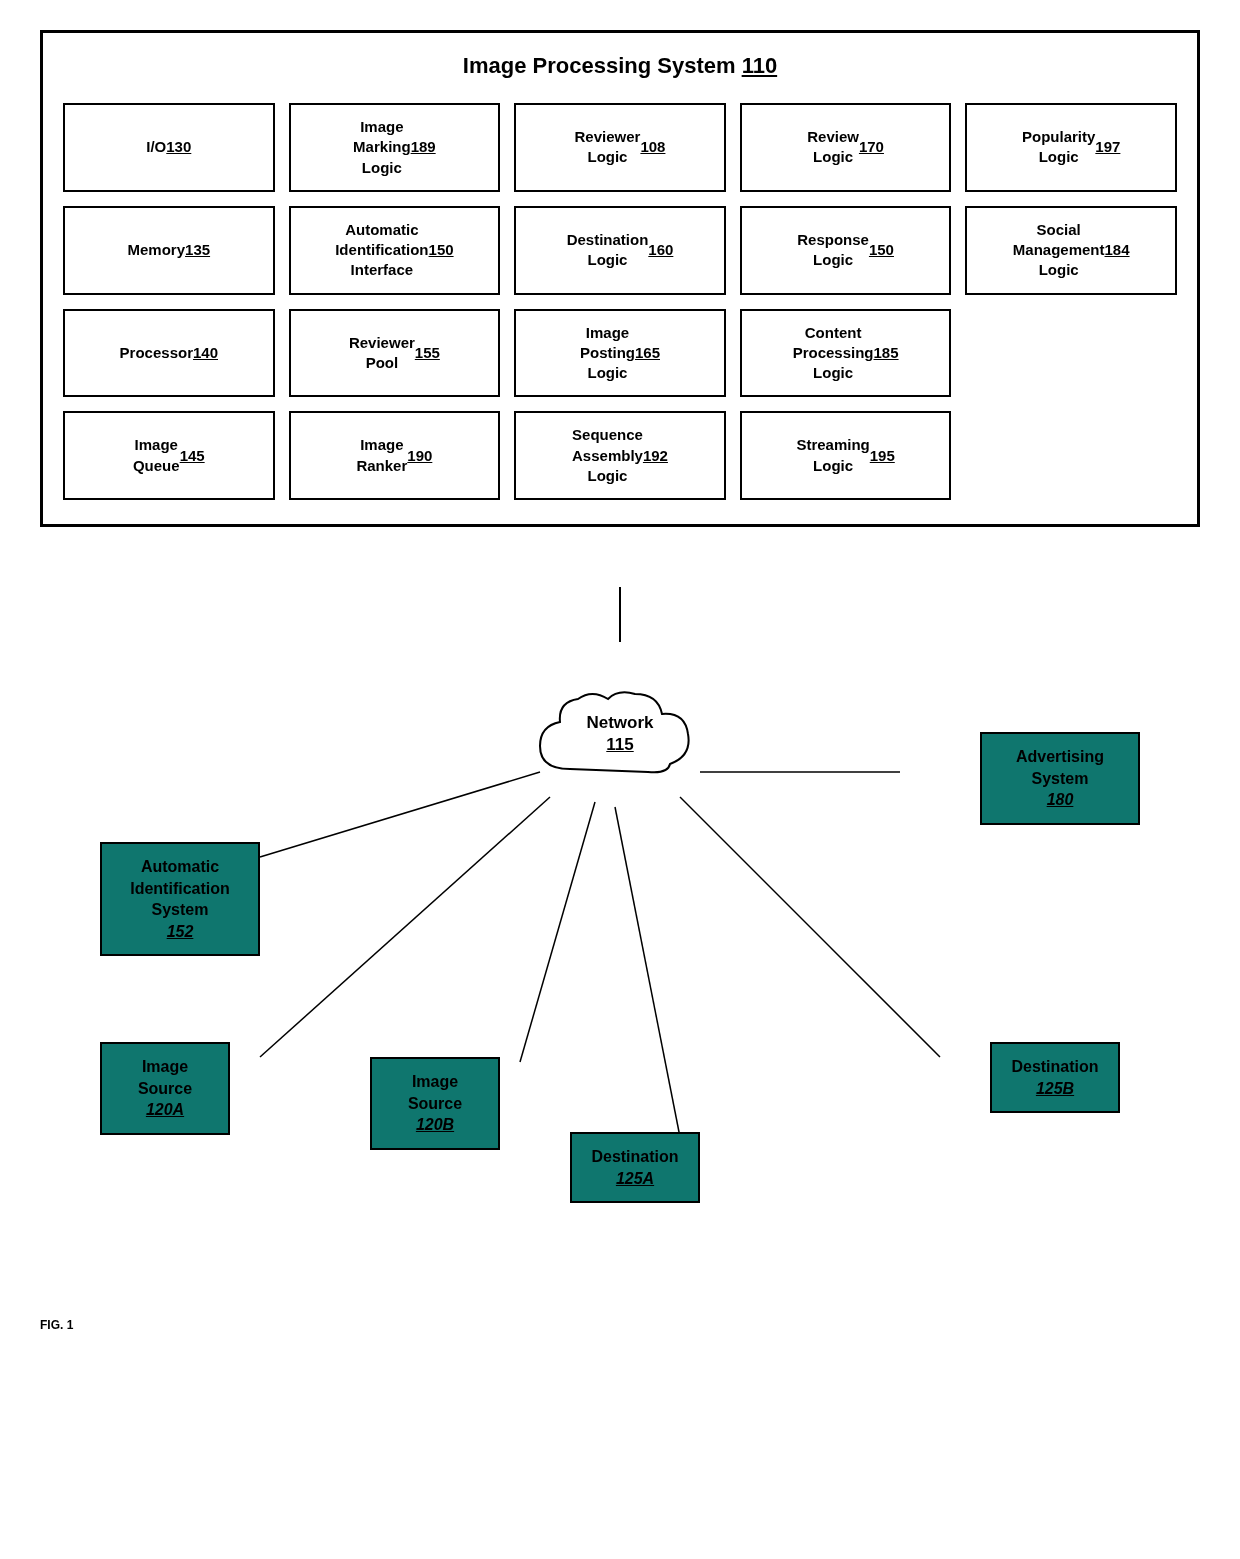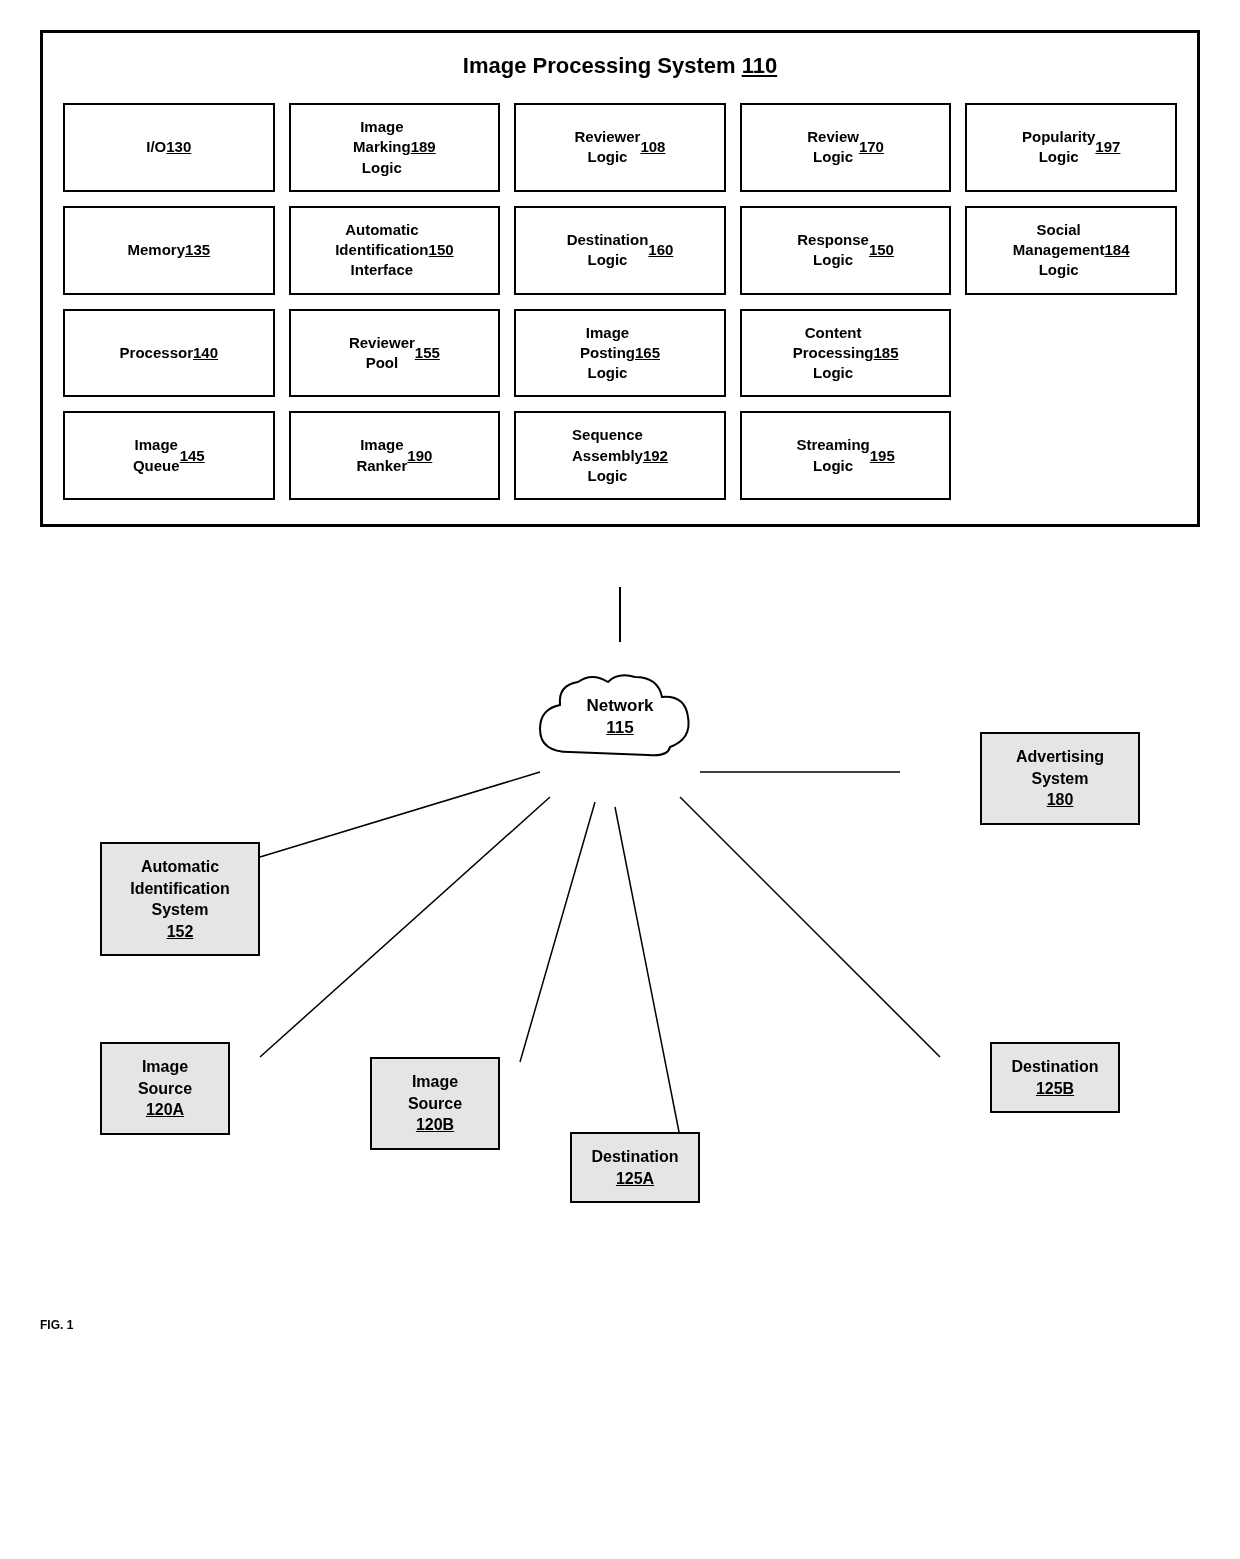--- a/index.html
+++ b/index.html
@@ -64,24 +64,24 @@
 
     
     .net-box {
       position: absolute;
       border: 2.5px solid #000;
       padding: 12px 6px;
       text-align: center;
       font-size: 16px;
       font-weight: bold;
       line-height: 1.35;
-      background: #e5e5e5;
+      background: #0f766e;
       min-width: 130px;
     }
-    .net-box u { text-decoration: underline; }
+    .net-box u { text-decoration: underline; font-style: italic; }
 
     
     .fig-label {
       position: absolute;
       bottom: 10px;
       left: 0;
       font-size: 12px;
       font-weight: bold;
     }
   </style>
@@ -134,21 +134,21 @@
 
     <line x1="510" y1="155" x2="220" y2="415" stroke="#000" stroke-width="1.5"></line>
 
     <line x1="555" y1="160" x2="480" y2="420" stroke="#000" stroke-width="1.5"></line>
 
     <line x1="575" y1="165" x2="640" y2="495" stroke="#000" stroke-width="1.5"></line>
 
     <line x1="640" y1="155" x2="900" y2="415" stroke="#000" stroke-width="1.5"></line>
   </svg>
 
-  <div style="position:absolute;left:50%;transform:translateX(-50%);top:25px;width:180px;height:130px;">
+  <div style="position:absolute;left:50%;transform:translateX(-50%);top:42px;width:180px;height:130px;">
     <svg viewBox="0 0 180 110" width="180" height="110">
 
       <path d="M 40 85
                Q 10 85 10 62
                Q 10 42 30 38
                Q 28 18 48 15
                Q 62 5 78 15
                Q 88 5 105 10
                Q 128 10 132 30
                Q 155 28 158 50

